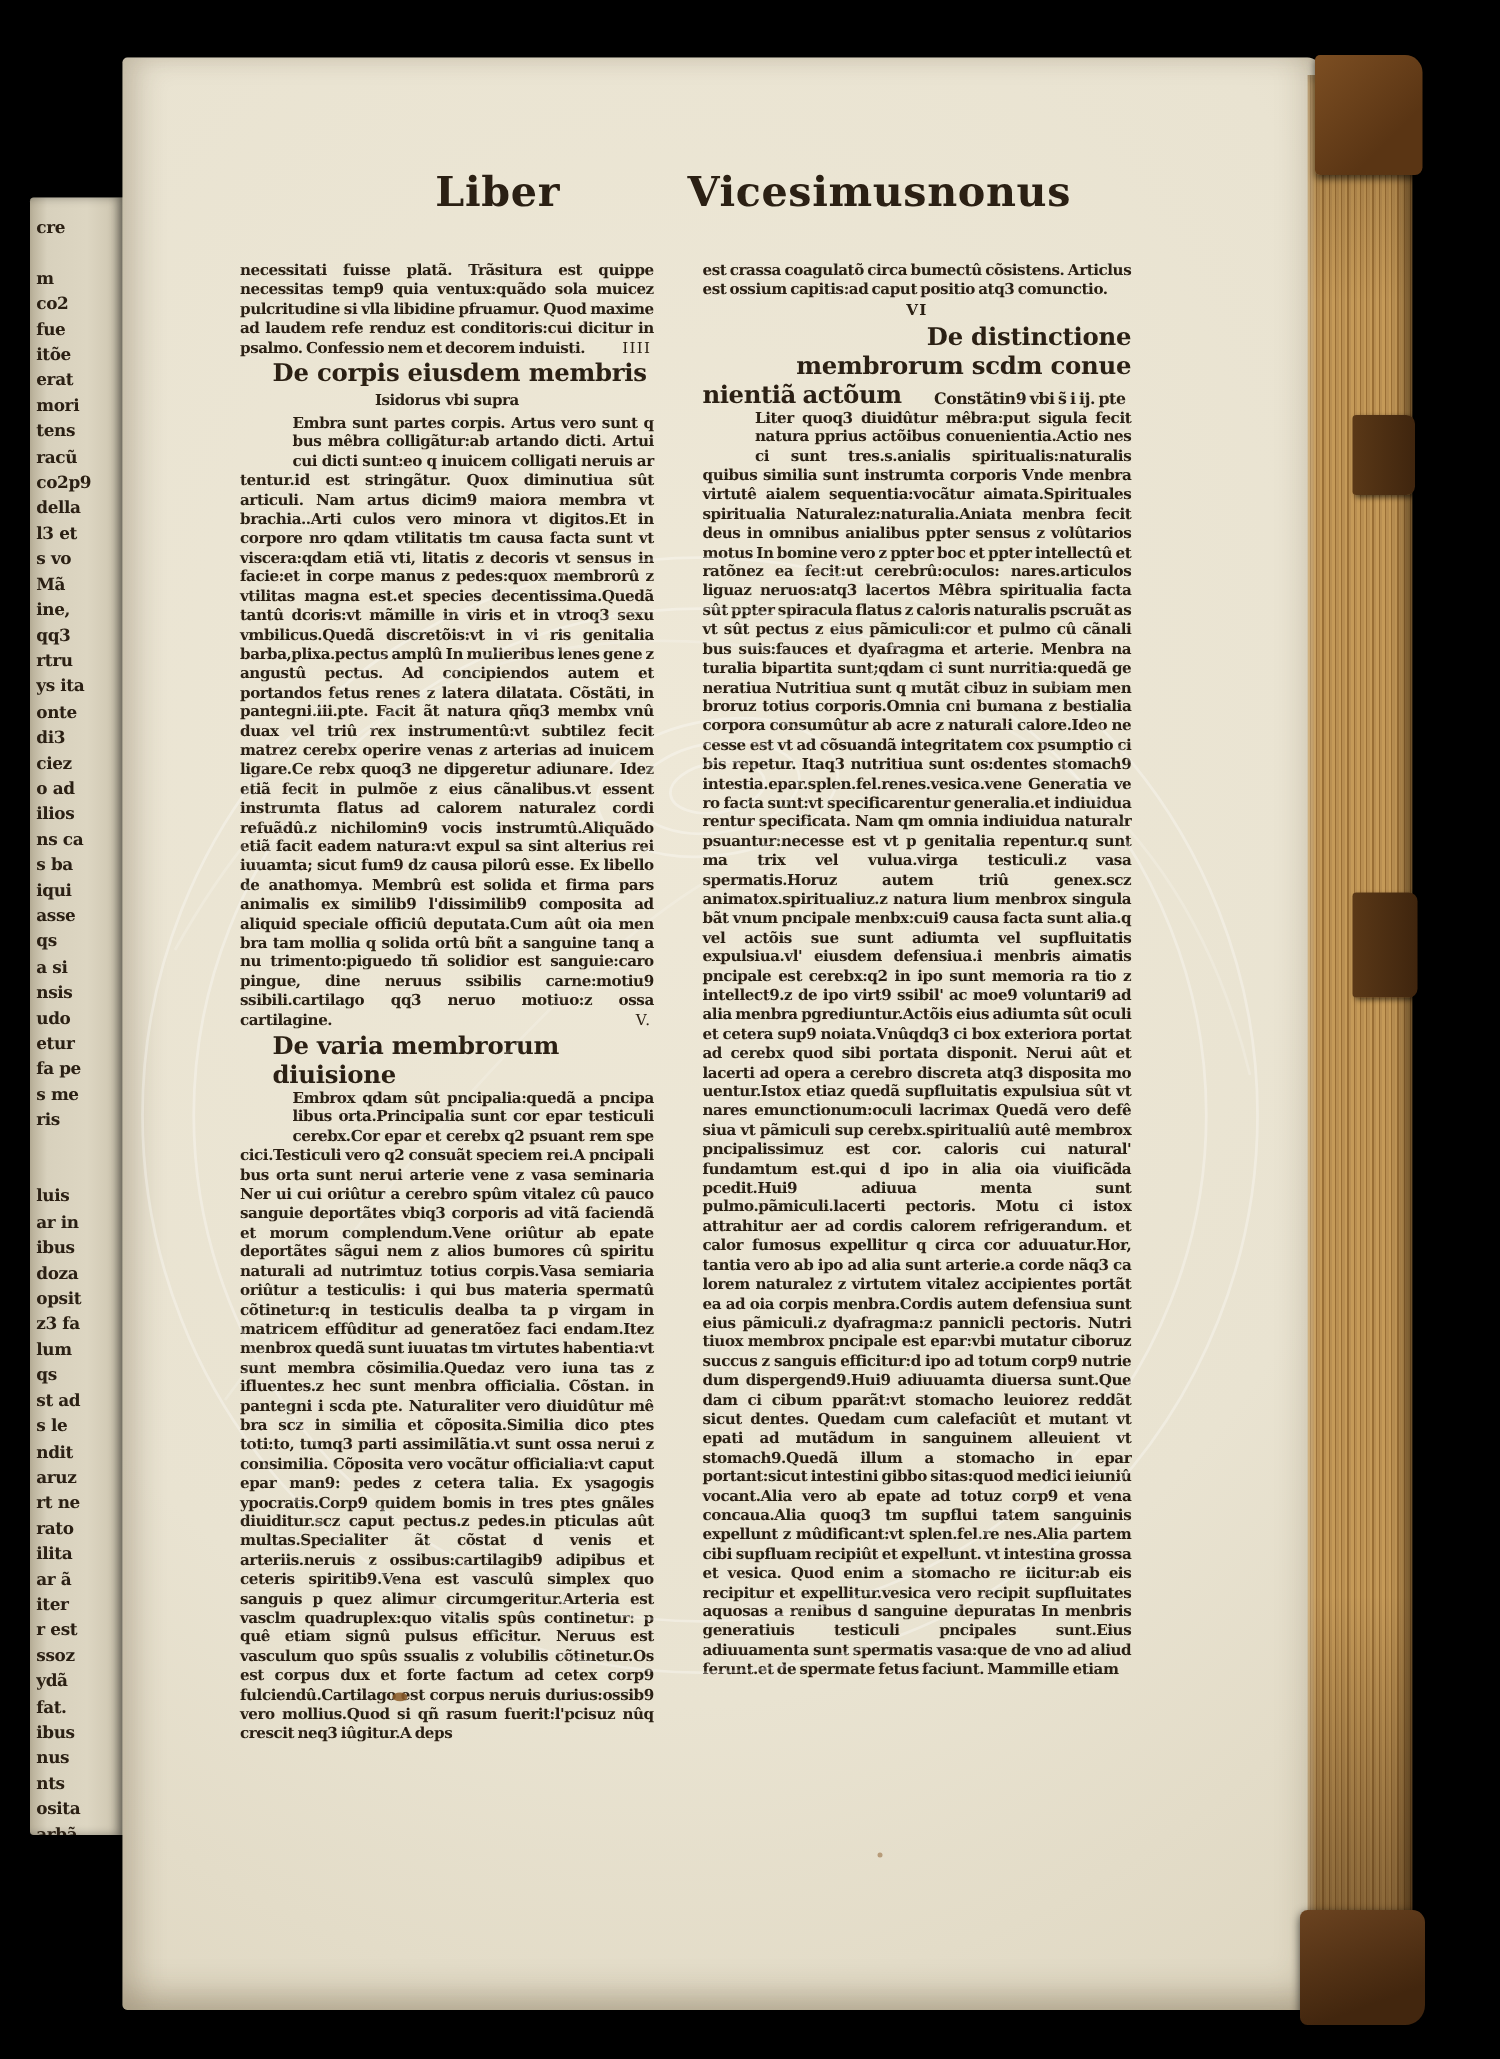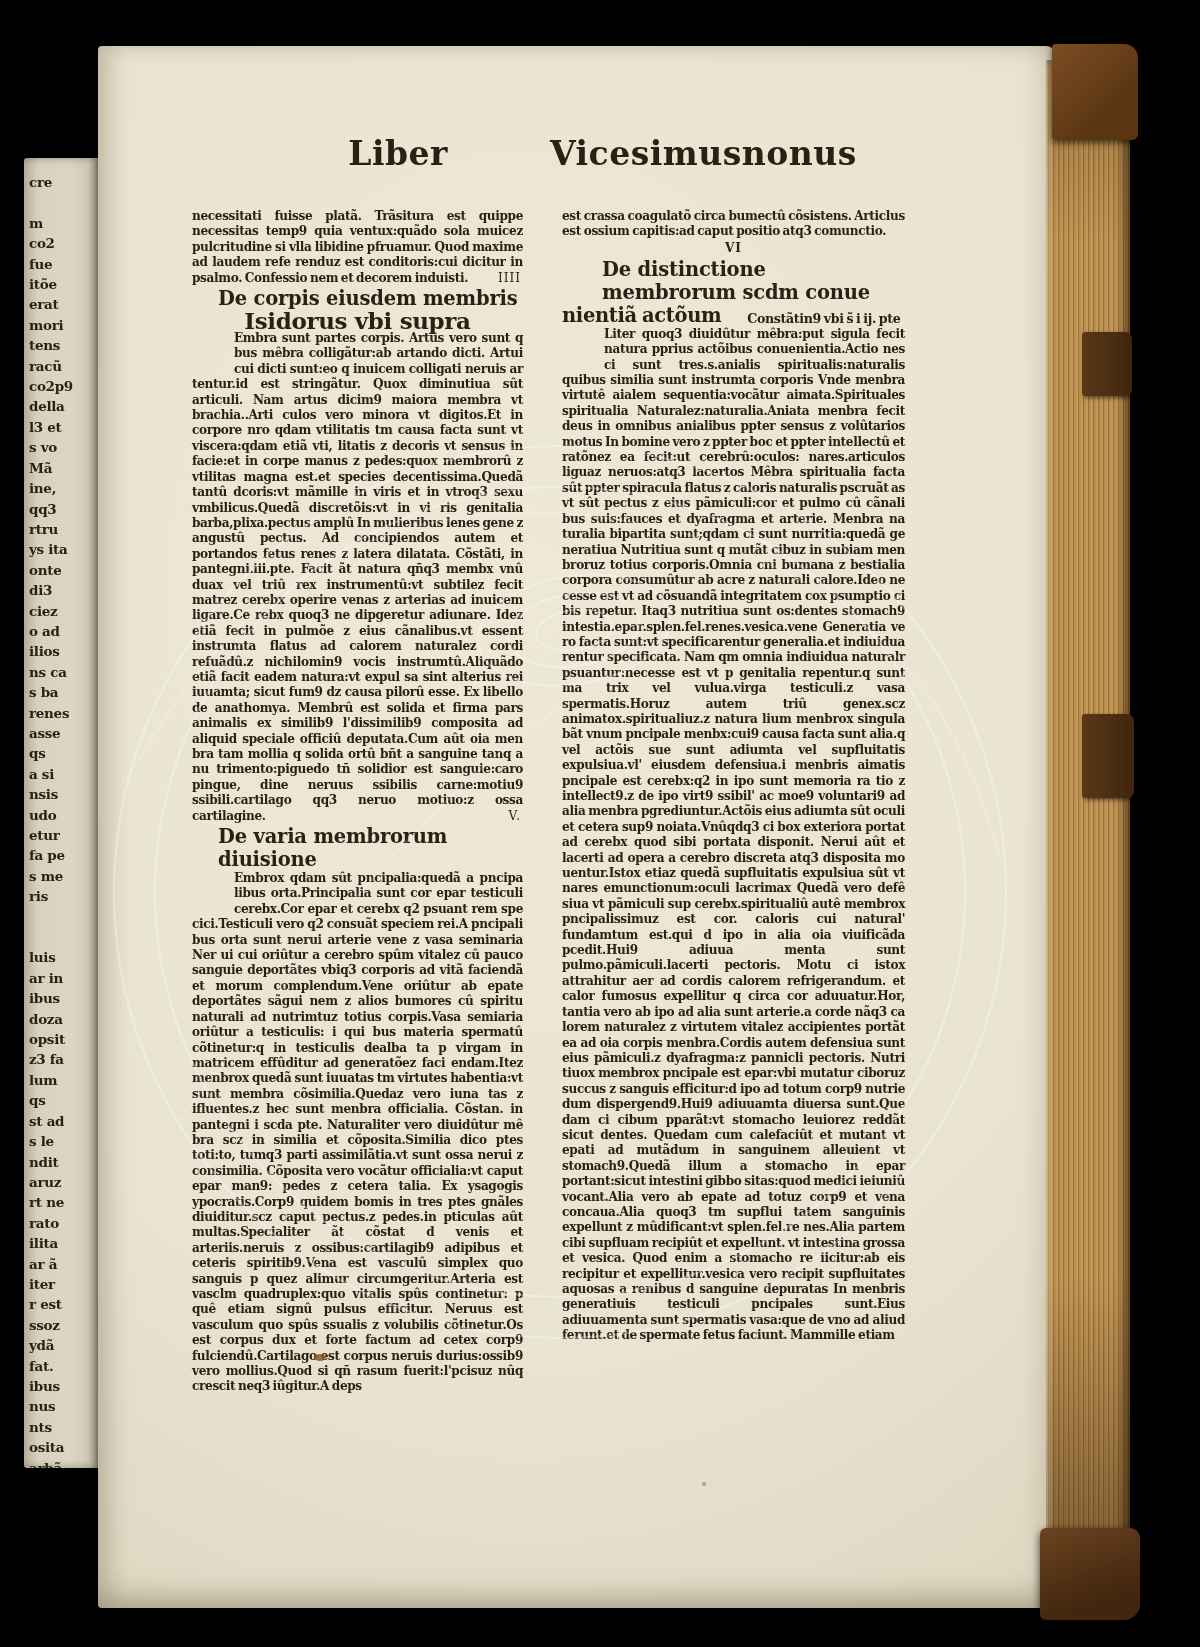--- a/index.html
+++ b/index.html
@@ -31,21 +31,21 @@
     font-size:12.1px;line-height:15.4px;font-weight:bold;
     letter-spacing:-.35px;word-spacing:-1.2px;}
   .col-left{left:94px;width:331px;}
   .col-right{left:464px;width:343px;}
 
   .para{position:relative;}
   .drop-space{float:left;width:42px;height:31px;}
   .chap-num{position:absolute;right:2px;bottom:0;font-weight:normal;letter-spacing:1px;}
   .heading{font-size:19.5px;line-height:23px;letter-spacing:-.2px;word-spacing:0;
     padding-left:26px;text-align:left;margin-top:1px;}
-  .subheading{font-size:23px;line-height:21px;text-align:center;word-spacing:0;}
+  .subheading{font-size:12px;line-height:21px;text-align:center;word-spacing:0;}
   .chapnum-center{text-align:center;font-weight:bold;line-height:17px;letter-spacing:1px;}
   .heading2-l2{display:flex;align-items:flex-end;}
   .heading2-l2 .big{font-size:19.5px;line-height:23px;}
   .heading2-l2 .small{margin-left:26px;font-size:12.6px;}
 
   .stain{position:absolute;background:#8a5a28;border-radius:50%;opacity:.85;}
   .stain-1{left:216px;top:1308px;width:12px;height:7px;}
   .stain-2{left:604px;top:1436px;width:4px;height:4px;opacity:.5;}
 
   
@@ -95,21 +95,21 @@
         <div class="frag">qq3</div>
         <div class="frag">rtru</div>
         <div class="frag">ys ita</div>
         <div class="frag">onte</div>
         <div class="frag">di3</div>
         <div class="frag">ciez</div>
         <div class="frag">o ad</div>
         <div class="frag">ilios</div>
         <div class="frag">ns ca</div>
         <div class="frag">s ba</div>
-        <div class="frag">renes</div>
+        <div class="frag">iqui</div>
         <div class="frag">asse</div>
         <div class="frag">qs</div>
         <div class="frag">a si</div>
         <div class="frag">nsis</div>
         <div class="frag">udo</div>
         <div class="frag">etur</div>
         <div class="frag">fa pe</div>
         <div class="frag">s me</div>
         <div class="frag">ris</div>
         <div class="frag">&nbsp;</div>
@@ -152,21 +152,21 @@
         <div class="heading">De corpis eiusdem membris</div>
         <div class="subheading">Isidorus vbi supra</div>
         <div class="para"><span class="drop-space"></span><span>Embra sunt partes corpis. Artus vero sunt q bus mêbra colligãtur:ab artando dicti. Artui cui dicti sunt:eo q inuicem colligati neruis ar tentur.id est stringãtur. Quox diminutiua sût articuli. Nam artus dicim9 maiora membra vt brachia..Arti culos vero minora vt digitos.Et in corpore nro qdam vtilitatis tm causa facta sunt vt viscera:qdam etiã vti, litatis z decoris vt sensus in facie:et in corpe manus z pedes:quox membrorû z vtilitas magna est.et species decentissima.Quedã tantû dcoris:vt mãmille in viris et in vtroq3 sexu vmbilicus.Quedã discretõis:vt in vi ris genitalia barba,plixa.pectus amplû In mulieribus lenes gene z angustû pectus. Ad concipiendos autem et portandos fetus renes z latera dilatata.  Cõstãti, in pantegni.iii.pte. Facit ãt natura qñq3 membx vnû duax vel triû rex instrumentû:vt subtilez fecit matrez cerebx operire venas z arterias ad inuicem ligare.Ce rebx quoq3 ne dipgeretur adiunare. Idez etiã fecit in pulmõe z eius cãnalibus.vt essent instrumta flatus ad calorem naturalez cordi refuãdû.z nichilomin9 vocis instrumtû.Aliquãdo etiã facit eadem natura:vt expul sa sint alterius rei iuuamta; sicut fum9 dz causa pilorû esse.  Ex libello de anathomya. Membrû est solida et firma pars animalis ex similib9 l'dissimilib9 composita ad aliquid speciale officiû deputata.Cum aût oia men bra tam mollia q solida ortû bñt a sanguine tanq a nu trimento:piguedo tñ solidior est sanguie:caro pingue, dine neruus ssibilis carne:motiu9 ssibili.cartilago qq3 neruo motiuo:z ossa cartilagine.</span><span class="chap-num">V.</span></div>
         <div class="heading">De varia membrorum diuisione</div>
         <div class="para"><span class="drop-space"></span><span>Embrox qdam sût pncipalia:quedã a pncipa libus orta.Principalia sunt cor epar testiculi cerebx.Cor epar et cerebx q2 psuant rem spe cici.Testiculi vero q2 consuãt speciem rei.A pncipali bus orta sunt nerui arterie vene z vasa seminaria Ner ui cui oriûtur a cerebro spûm vitalez cû pauco sanguie deportãtes vbiq3 corporis ad vitã faciendã et morum complendum.Vene oriûtur ab epate deportãtes sãgui nem z alios bumores cû spiritu naturali ad nutrimtuz totius corpis.Vasa semiaria oriûtur a testiculis: i qui bus materia spermatû cõtinetur:q in testiculis dealba ta p virgam in matricem effûditur ad generatõez faci endam.Itez menbrox quedã sunt iuuatas tm virtutes habentia:vt sunt membra cõsimilia.Quedaz vero iuna tas z ifluentes.z hec sunt menbra officialia.  Cõstan. in pantegni i scda pte. Naturaliter vero diuidûtur mê bra scz in similia et cõposita.Similia dico ptes toti:to, tumq3 parti assimilãtia.vt sunt ossa nerui z consimilia. Cõposita vero vocãtur officialia:vt caput epar man9: pedes z cetera talia.  Ex ysagogis ypocratis.Corp9 quidem bomis in tres ptes gnãles diuiditur.scz caput pectus.z pedes.in pticulas aût multas.Specialiter ãt cõstat d venis et arteriis.neruis z ossibus:cartilagib9 adipibus et ceteris spiritib9.Vena est vasculû simplex quo sanguis p quez alimur circumgeritur.Arteria est vasclm quadruplex:quo vitalis spûs continetur: p quê etiam signû pulsus efficitur. Neruus est vasculum quo spûs ssualis z volubilis cõtinetur.Os est corpus dux et forte factum ad cetex corp9 fulciendû.Cartilago est corpus neruis durius:ossib9 vero mollius.Quod si qñ rasum fuerit:l'pcisuz nûq crescit neq3 iûgitur.A deps</span></div>
       </div>
     <div class="col col-right">
         <div class="para"><span>est crassa coagulatõ circa bumectû cõsistens. Articlus est ossium capitis:ad caput positio atq3 comunctio.</span></div>
         <div class="chapnum-center">VI</div>
         <div>
-          <div class="heading" style="padding-left: 40px;">De distinctione membrorum scdm conue</div>
+          <div class="heading" style="padding-left: 40px; text-align: right;">De distinctione membrorum scdm conue</div>
           <div class="heading2-l2">
             <span class="big">nientiã actõum</span>
             <span class="small">Constãtin9 vbi s̃ i ij. pte</span>
           </div>
         </div>
         <div class="para"><span class="drop-space"></span><span>Liter quoq3 diuidûtur mêbra:put sigula fecit natura pprius actõibus conuenientia.Actio nes ci sunt tres.s.anialis spiritualis:naturalis quibus similia sunt instrumta corporis Vnde menbra virtutê aialem sequentia:vocãtur aimata.Spirituales spiritualia Naturalez:naturalia.Aniata menbra fecit deus in omnibus anialibus ppter sensus z volûtarios motus In bomine vero z ppter boc et ppter intellectû et ratõnez ea fecit:ut cerebrû:oculos: nares.articulos liguaz neruos:atq3 lacertos Mêbra spiritualia facta sût ppter spiracula flatus z caloris naturalis pscruãt as vt sût pectus z eius pãmiculi:cor et pulmo cû cãnali bus suis:fauces et dyafragma et arterie. Menbra na turalia bipartita sunt;qdam ci sunt nurritia:quedã ge neratiua Nutritiua sunt q mutãt cibuz in subiam men broruz totius corporis.Omnia cni bumana z bestialia corpora consumûtur ab acre z naturali calore.Ideo ne cesse est vt ad cõsuandã integritatem cox psumptio ci bis repetur. Itaq3 nutritiua sunt os:dentes stomach9 intestia.epar.splen.fel.renes.vesica.vene Generatia ve ro facta sunt:vt specificarentur generalia.et indiuidua rentur specificata. Nam qm omnia indiuidua naturalr psuantur:necesse est vt p genitalia repentur.q sunt ma trix vel vulua.virga testiculi.z vasa spermatis.Horuz autem triû genex.scz animatox.spiritualiuz.z natura lium menbrox singula bãt vnum pncipale menbx:cui9 causa facta sunt alia.q vel actõis sue sunt adiumta vel supfluitatis expulsiua.vl' eiusdem defensiua.i menbris aimatis pncipale est cerebx:q2 in ipo sunt memoria ra tio z intellect9.z de ipo virt9 ssibil' ac moe9 voluntari9 ad alia menbra pgrediuntur.Actõis eius adiumta sût oculi et cetera sup9 noiata.Vnûqdq3 ci box exteriora portat ad cerebx quod sibi portata disponit. Nerui aût et lacerti ad opera a cerebro discreta atq3 disposita mo uentur.Istox etiaz quedã supfluitatis expulsiua sût vt nares emunctionum:oculi lacrimax Quedã vero defê siua vt pãmiculi sup cerebx.spiritualiû autê membrox pncipalissimuz est cor. caloris cui natural' fundamtum est.qui d ipo in alia oia viuificãda pcedit.Hui9 adiuua menta sunt pulmo.pãmiculi.lacerti pectoris.  Motu ci istox attrahitur aer ad cordis calorem refrigerandum. et calor fumosus expellitur q circa cor aduuatur.Hor, tantia vero ab ipo ad alia sunt arterie.a corde nãq3 ca lorem naturalez z virtutem vitalez accipientes portãt ea ad oia corpis menbra.Cordis autem defensiua sunt eius pãmiculi.z dyafragma:z pannicli pectoris. Nutri tiuox membrox pncipale est epar:vbi mutatur ciboruz succus z sanguis efficitur:d ipo ad totum corp9 nutrie dum dispergend9.Hui9 adiuuamta diuersa sunt.Que dam ci cibum pparãt:vt stomacho leuiorez reddãt sicut dentes. Quedam cum calefaciût et mutant vt epati ad mutãdum in sanguinem alleuient vt stomach9.Quedã illum a stomacho in epar portant:sicut intestini gibbo sitas:quod medici ieiuniû vocant.Alia vero ab epate ad totuz corp9 et vena concaua.Alia quoq3 tm supflui tatem sanguinis expellunt z mûdificant:vt splen.fel.re nes.Alia partem cibi supfluam recipiût et expellunt. vt intestina grossa et vesica. Quod enim a stomacho re iicitur:ab eis recipitur et expellitur.vesica vero recipit supfluitates aquosas a renibus d sanguine depuratas In menbris generatiuis testiculi pncipales sunt.Eius adiuuamenta sunt spermatis vasa:que de vno ad aliud ferunt.et de spermate fetus faciunt.  Mammille etiam</span></div>
       </div>
 
     <div class="stain stain-1"></div>
     <div class="stain stain-2"></div>

